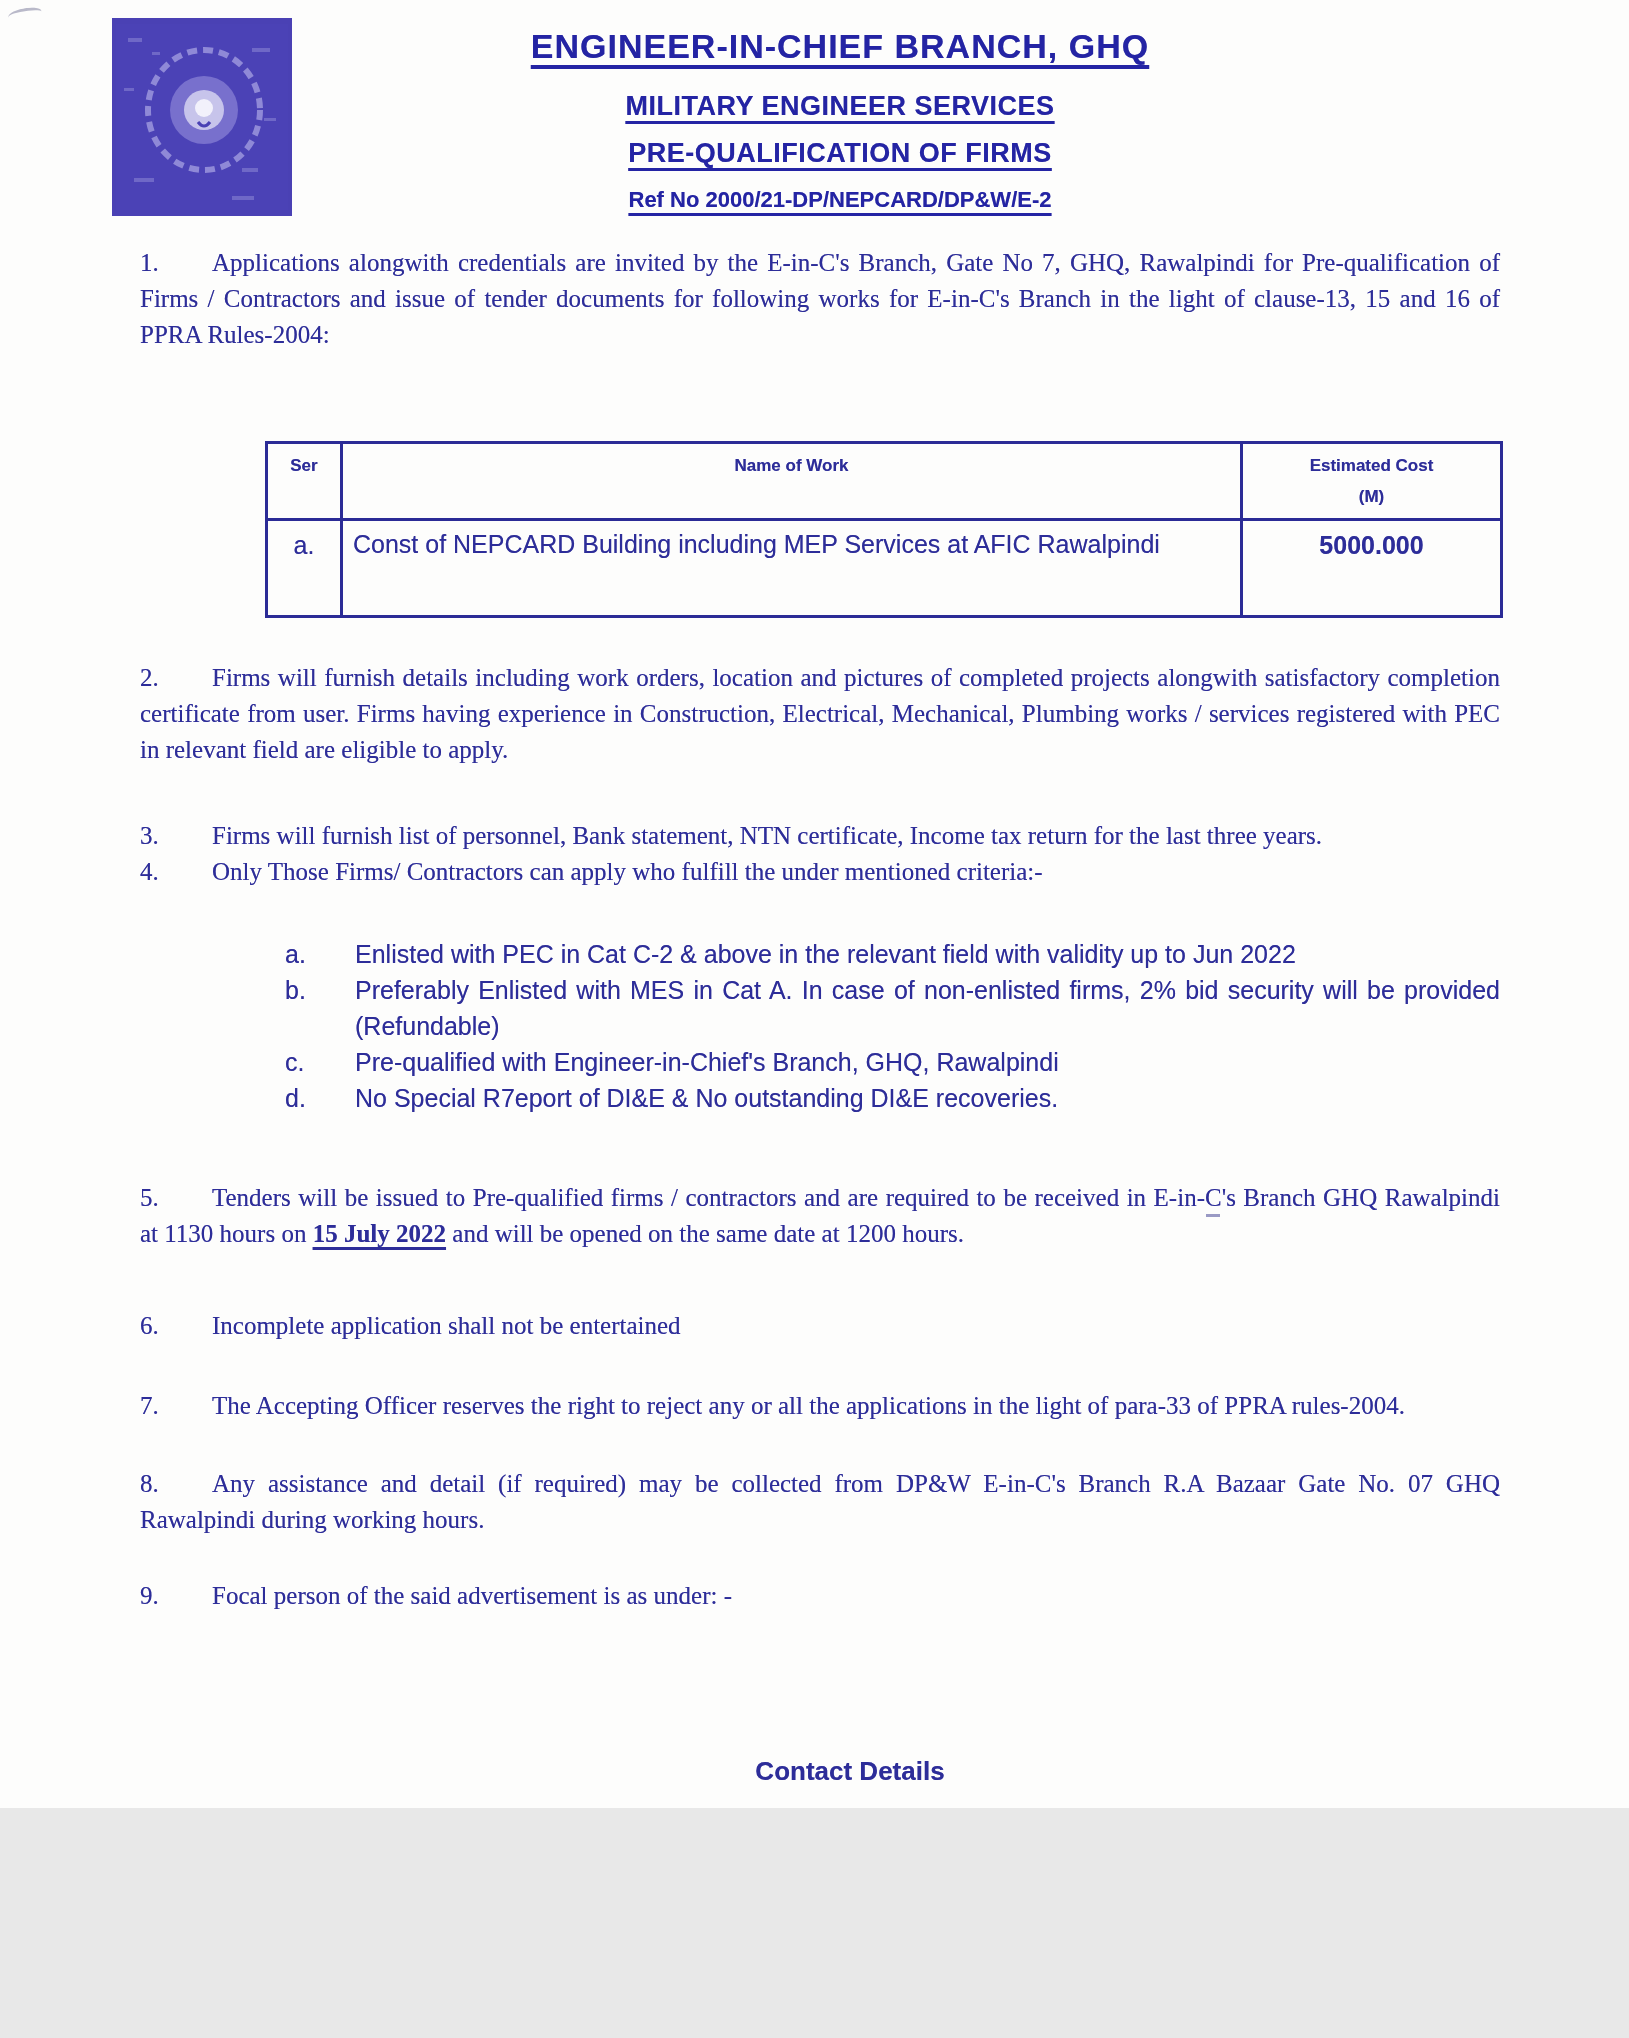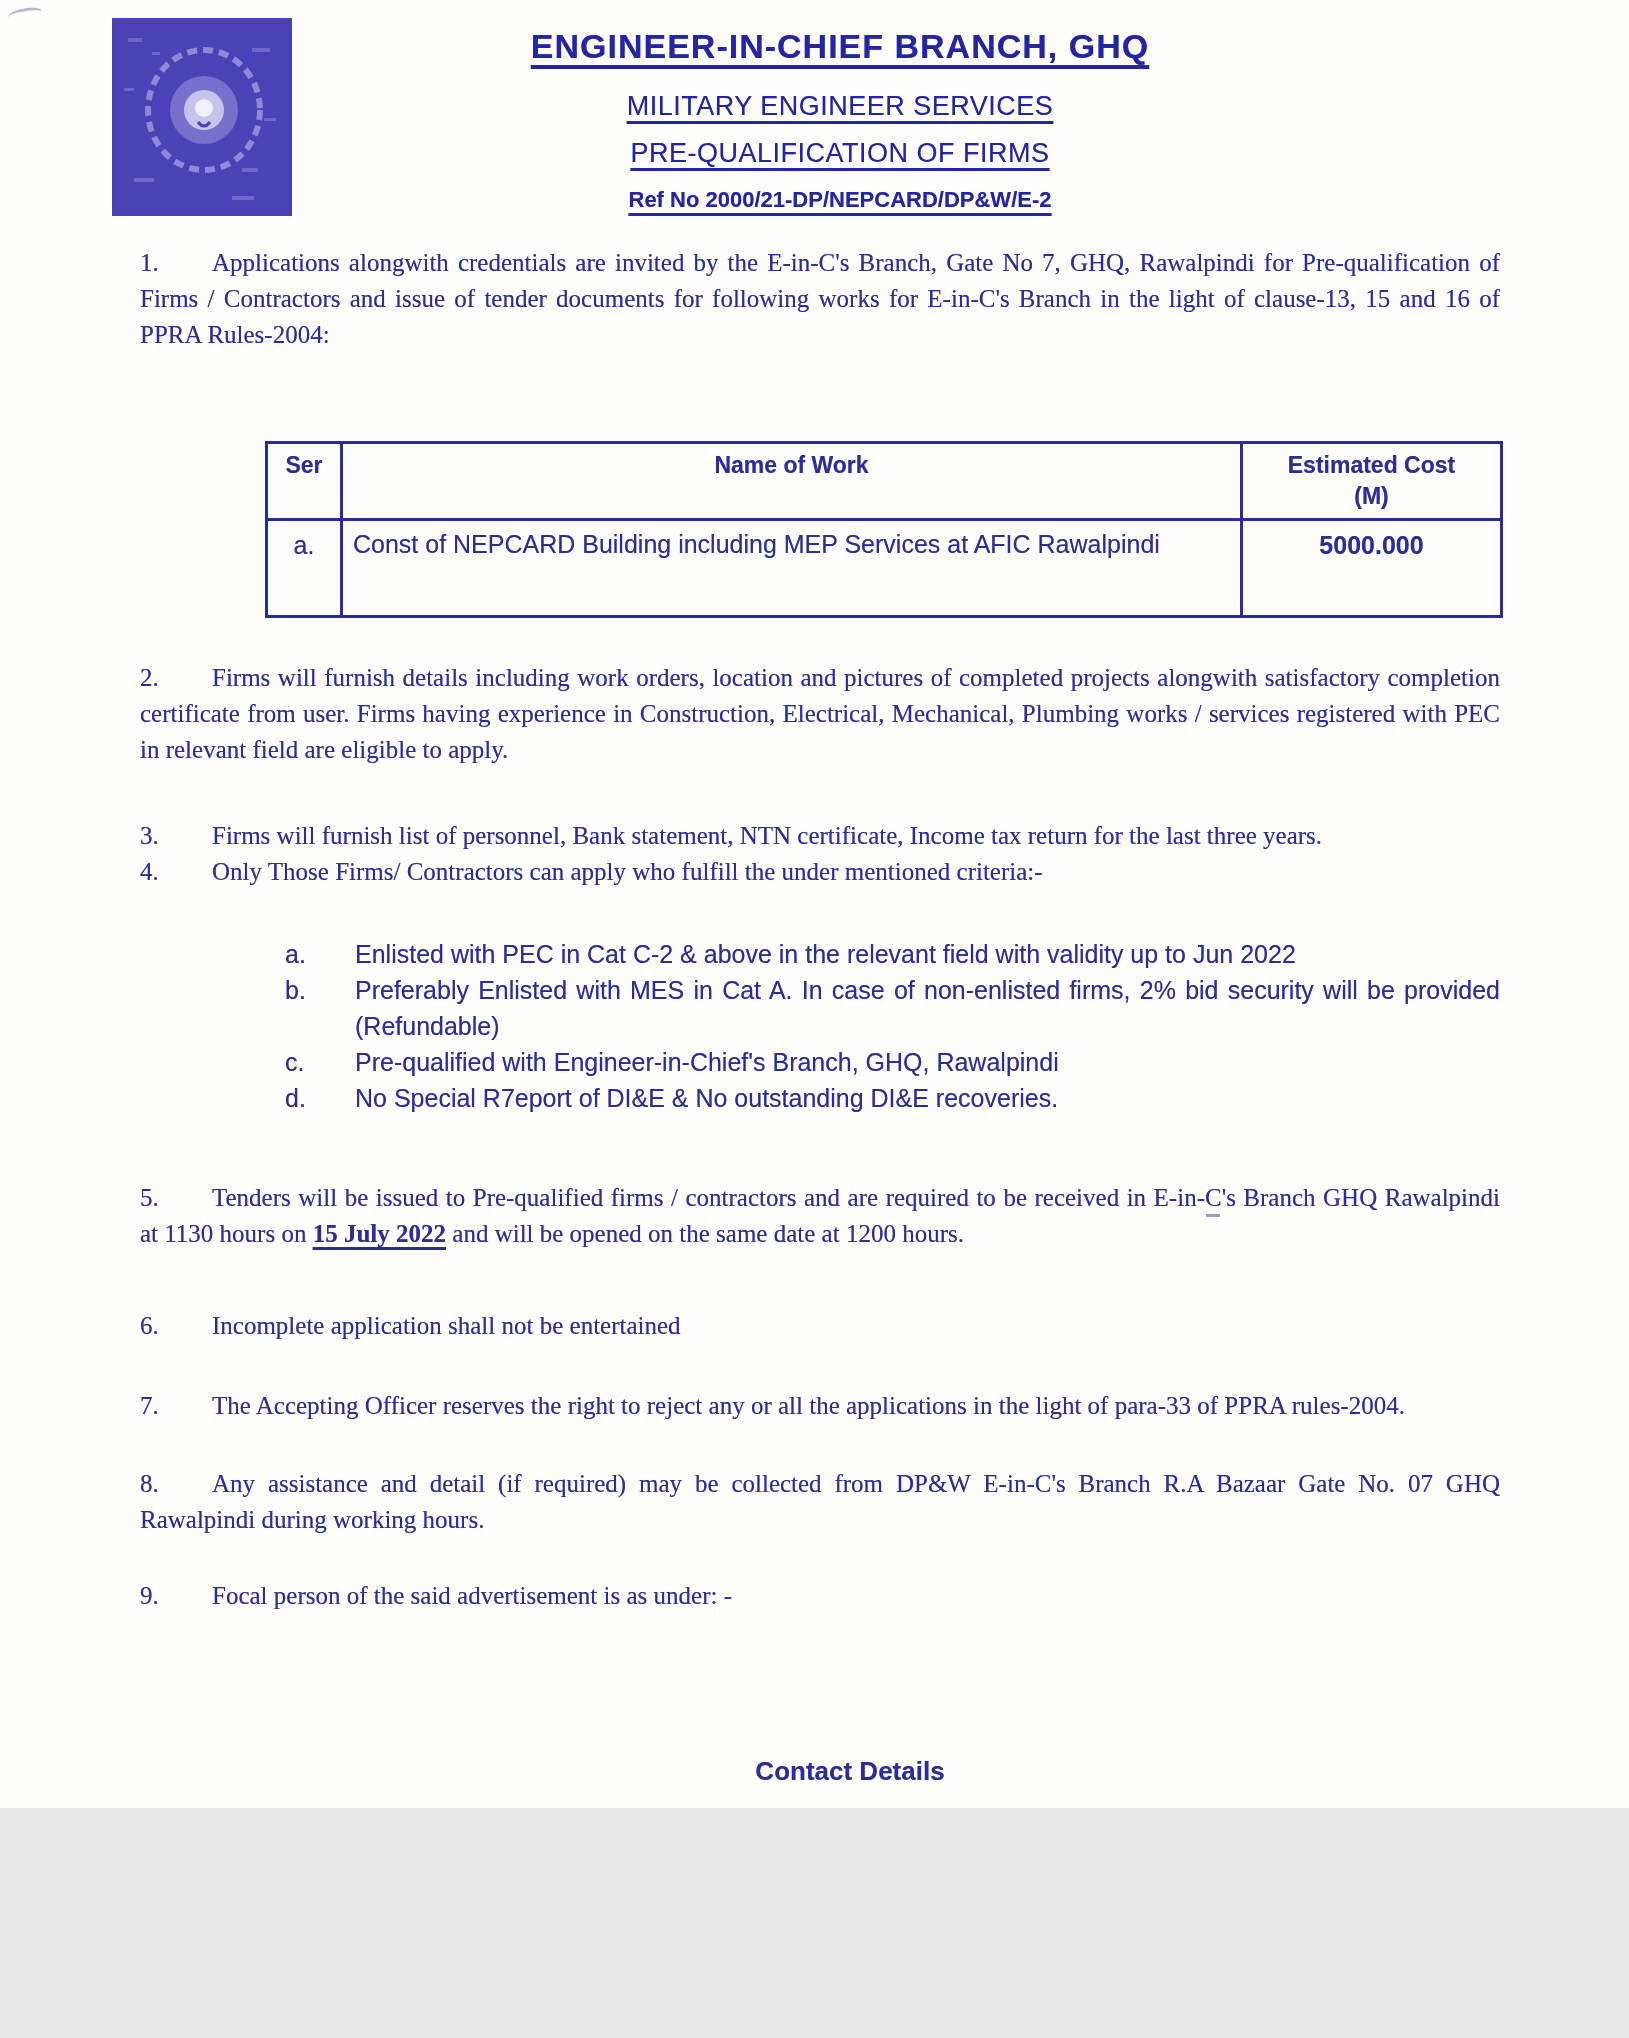--- a/index.html
+++ b/index.html
@@ -22,21 +22,21 @@
     padding-top:26px;
     text-align:center;
     color:#2424a4;
   }
   .doc-title{
     font-size:34px;line-height:40px;font-weight:bold;letter-spacing:1px;
     margin:0 0 24px 0;
     text-decoration:underline;text-decoration-thickness:4px;text-underline-offset:7px;
   }
   .doc-sub{
-    font-size:27px;line-height:32px;font-weight:normal;letter-spacing:0.5px;
+    font-size:27px;line-height:32px;font-weight:bold;letter-spacing:0.5px;
     margin:0 0 15px 0;
     text-decoration:underline;text-decoration-thickness:3px;text-underline-offset:6px;
   }
   .doc-ref{
     font-size:22px;line-height:31px;font-weight:bold;
     margin:0;
     text-decoration:underline;text-decoration-thickness:3px;text-underline-offset:6px;
   }
   
   .body{
@@ -68,21 +68,21 @@
     border-collapse:collapse;
     margin-left:125px;
     width:1235px;
     table-layout:fixed;
   }
   .work-table th,.work-table td{
     border:3px solid #2b2b96;
     vertical-align:top;
     padding:6px 10px;
   }
-  .work-table th{font-weight:bold;text-align:center;font-size:23px;line-height:31px;}
+  .work-table th{font-weight:bold;text-align:center;font-size:17px;line-height:31px;}
   .th-pad{height:62px;}
   .td-row{height:82px;}
   .cell-ser{text-align:center;}
   .cell-work{text-align:justify;line-height:34px;}
   .cell-cost{text-align:center;font-weight:bold;}
   
   .contact{
     margin-top:140px;
     padding-left:60px;
     text-align:center;

